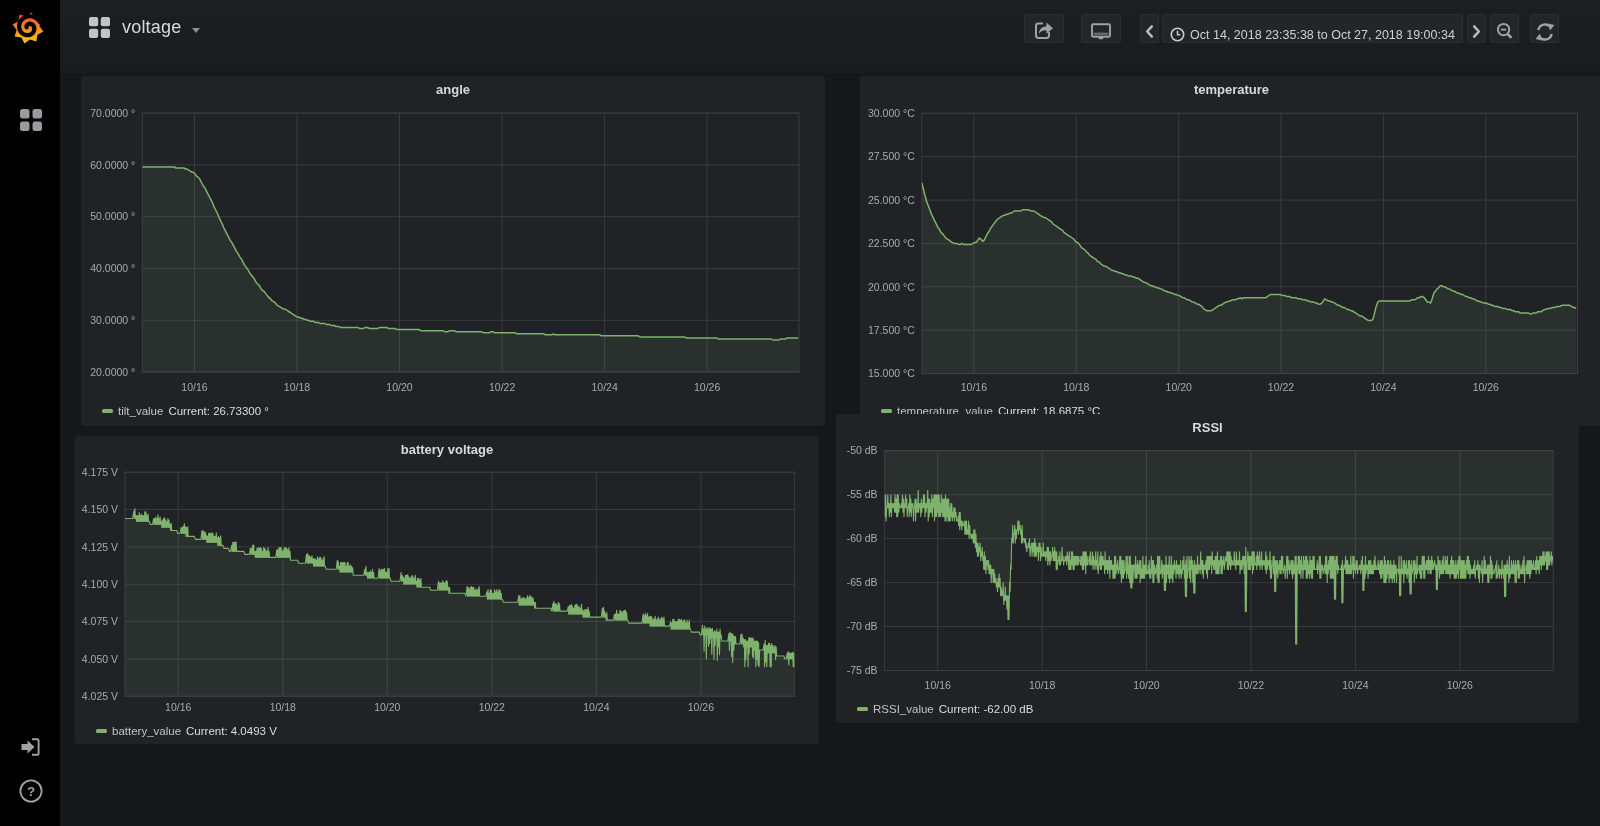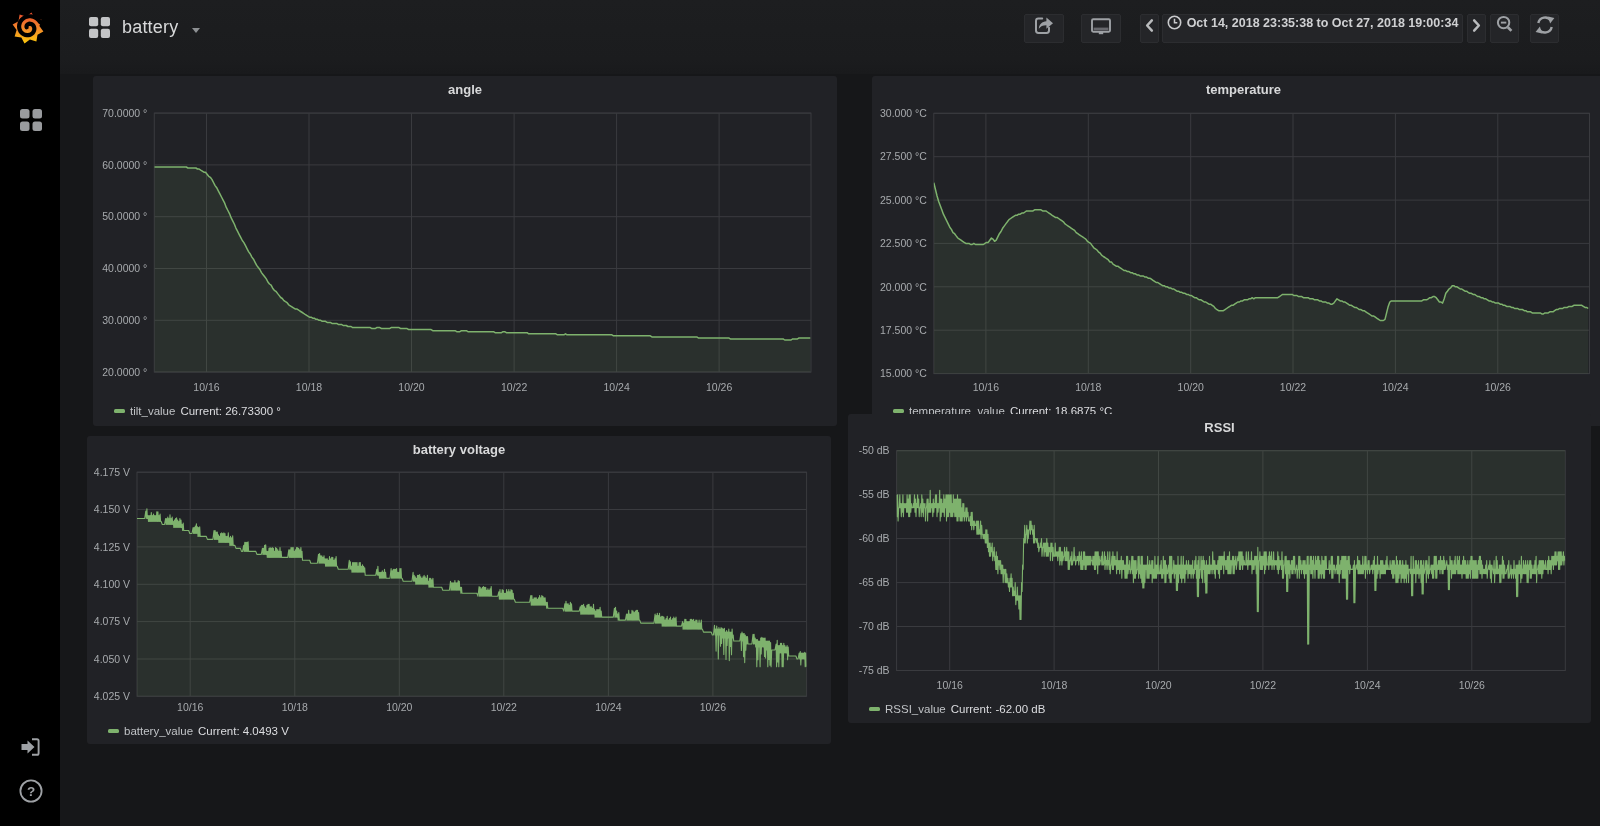--- a/index.html
+++ b/index.html
@@ -1,31 +1,31 @@
 <!DOCTYPE html>
 <html><head><meta charset="utf-8"><style>
 * { margin:0; padding:0; box-sizing:border-box; }
 html,body { width:1600px; height:826px; background:#161719; font-family:"Liberation Sans", sans-serif; overflow:hidden; }
 .sidebar { position:absolute; left:0; top:0; width:60px; height:826px; background:#000; z-index:5; }
 .navbar { position:absolute; left:60px; top:0; width:1540px; height:74px; background:linear-gradient(180deg,#1d1e20 0%,#1b1c1e 80%,#191a1c 100%); }
-.panel { position:absolute; background:#212226; border-radius:3px;margin-left:12px; }
-.navbtn { position:absolute; top:14px; height:29px; background:#242528; border:1px solid #2c2d30; border-radius:2px; display:flex; align-items:flex-start; justify-content:center;font-weight:bold; }
+.panel { position:absolute; background:#212226; border-radius:3px; }
+.navbtn { position:absolute; top:14px; height:29px; background:#242528; border:1px solid #2c2d30; border-radius:2px; display:flex; align-items:flex-end; justify-content:center; }
 .ttl { position:absolute; left:122px; top:17px; font-size:18px; color:#d8d9da; letter-spacing:0.2px; }
 .caret { position:absolute; left:192px; top:28px; width:0; height:0; border-left:4.5px solid transparent; border-right:4.5px solid transparent; border-top:5px solid #8d9093; }
 .trtext { font-size:12.5px; color:#cfd0d2; white-space:nowrap; }
 </style></head><body>
 
 <div class="navbar"></div>
 <svg width="21" height="21" viewBox="0 0 21 21" style="position:absolute;left:89px;top:17px">
     <rect x="0.0" y="0.0" width="9.2" height="9.2" rx="2" fill="#c3c4c6"></rect>
     <rect x="0.0" y="11.8" width="9.2" height="9.2" rx="2" fill="#c3c4c6"></rect>
     <rect x="11.8" y="0.0" width="9.2" height="9.2" rx="2" fill="#c3c4c6"></rect>
     <rect x="11.8" y="11.8" width="9.2" height="9.2" rx="2" fill="#c3c4c6"></rect>
   </svg>
-<div class="ttl">battery</div>
+<div class="ttl">voltage</div>
 <div class="caret"></div>
 <div class="navbtn" style="left:1024px;width:40px">
     <svg width="24" height="22" viewBox="0 0 24 22">
 <path d="M10.2 3.6 H6.4 Q4.0 3.6 4.0 6.0 V15.6 Q4.0 18.0 6.4 18.0 H14.6 Q17.0 18.0 17.0 15.6 V12.8" fill="none" stroke="#9ea1a5" stroke-width="2.0" stroke-linecap="round"></path>
 <path d="M6.8 13.8 C7.2 9.2, 10.0 6.6, 14.4 6.3 L14.4 2.6 L21.0 8.2 L14.4 13.8 L14.4 10.2 C10.8 10.2, 8.6 11.3, 6.8 13.8 Z" fill="#9ea1a5" stroke="none"></path>
 </svg>
   </div>
 <div class="navbtn" style="left:1081px;width:40px">
     <svg width="24" height="22" viewBox="0 0 24 22">
 <rect x="3" y="4.2" width="18" height="12.6" rx="1.2" fill="none" stroke="#9ea1a5" stroke-width="1.9"></rect>

